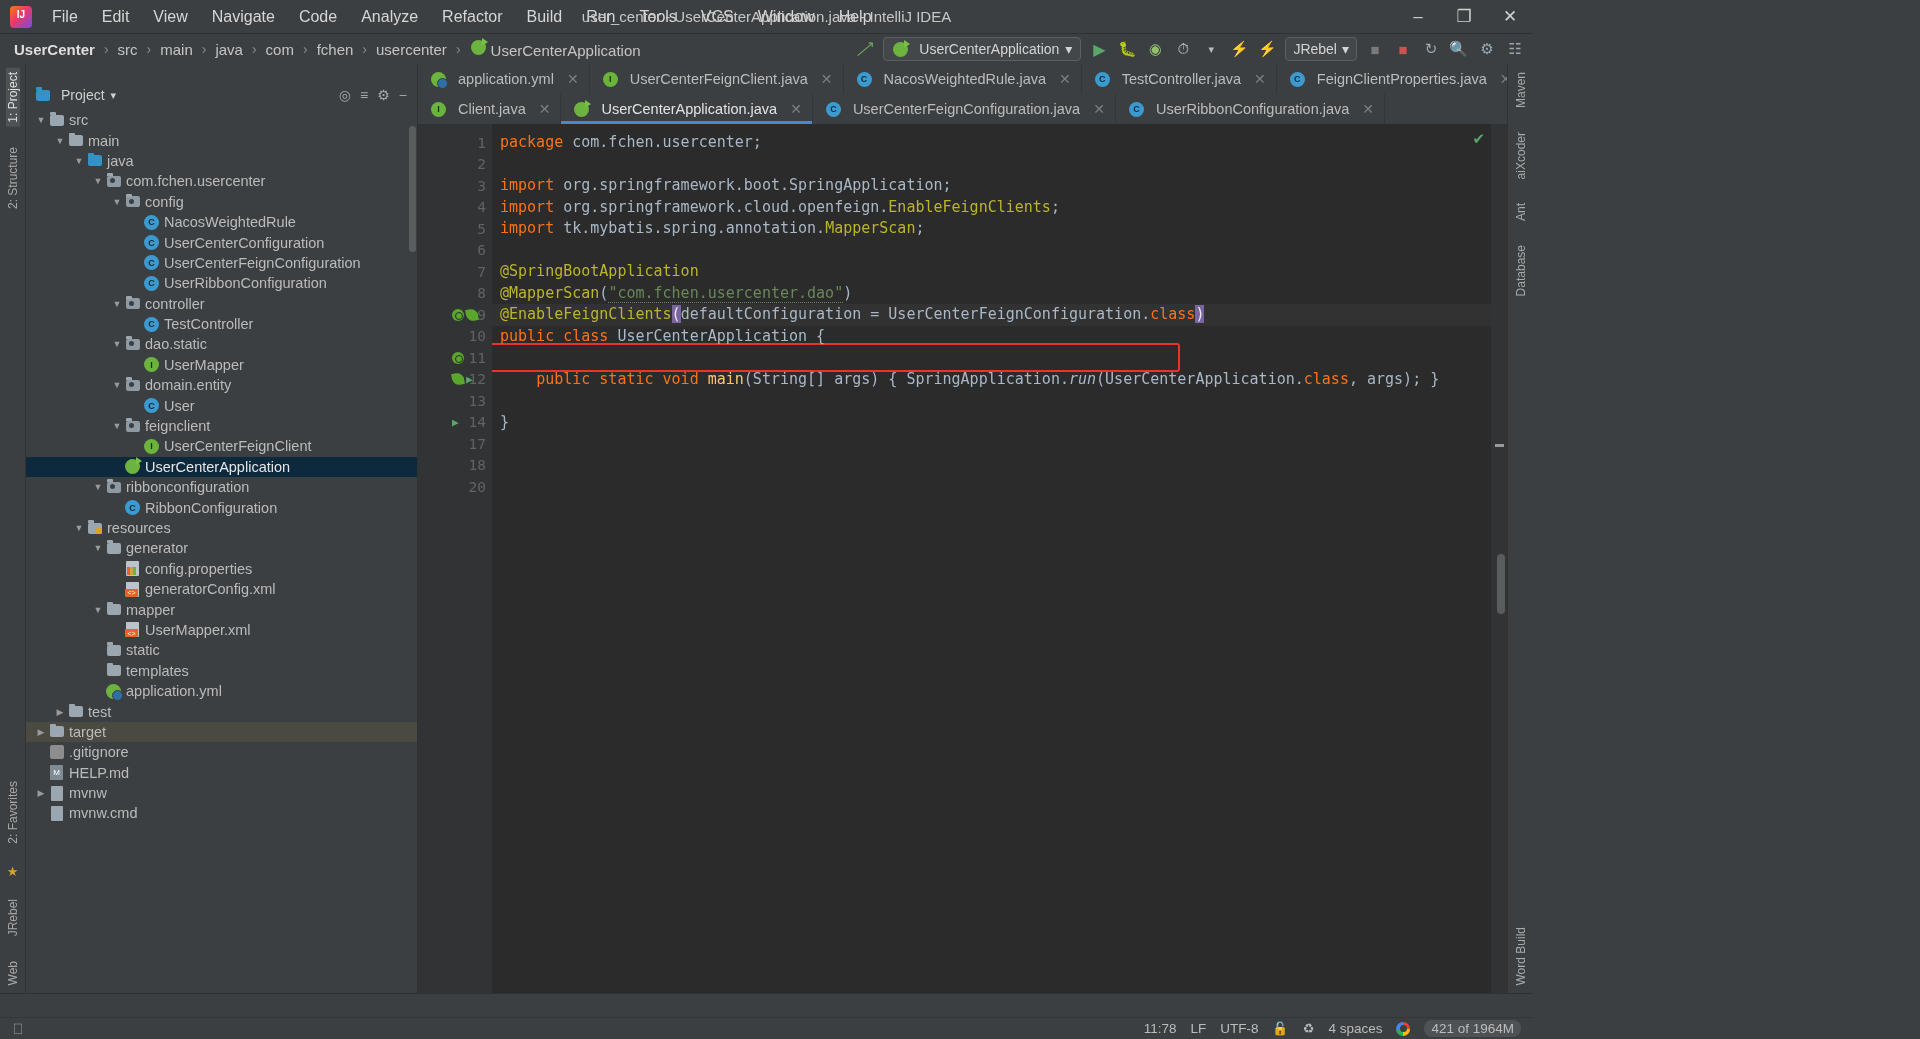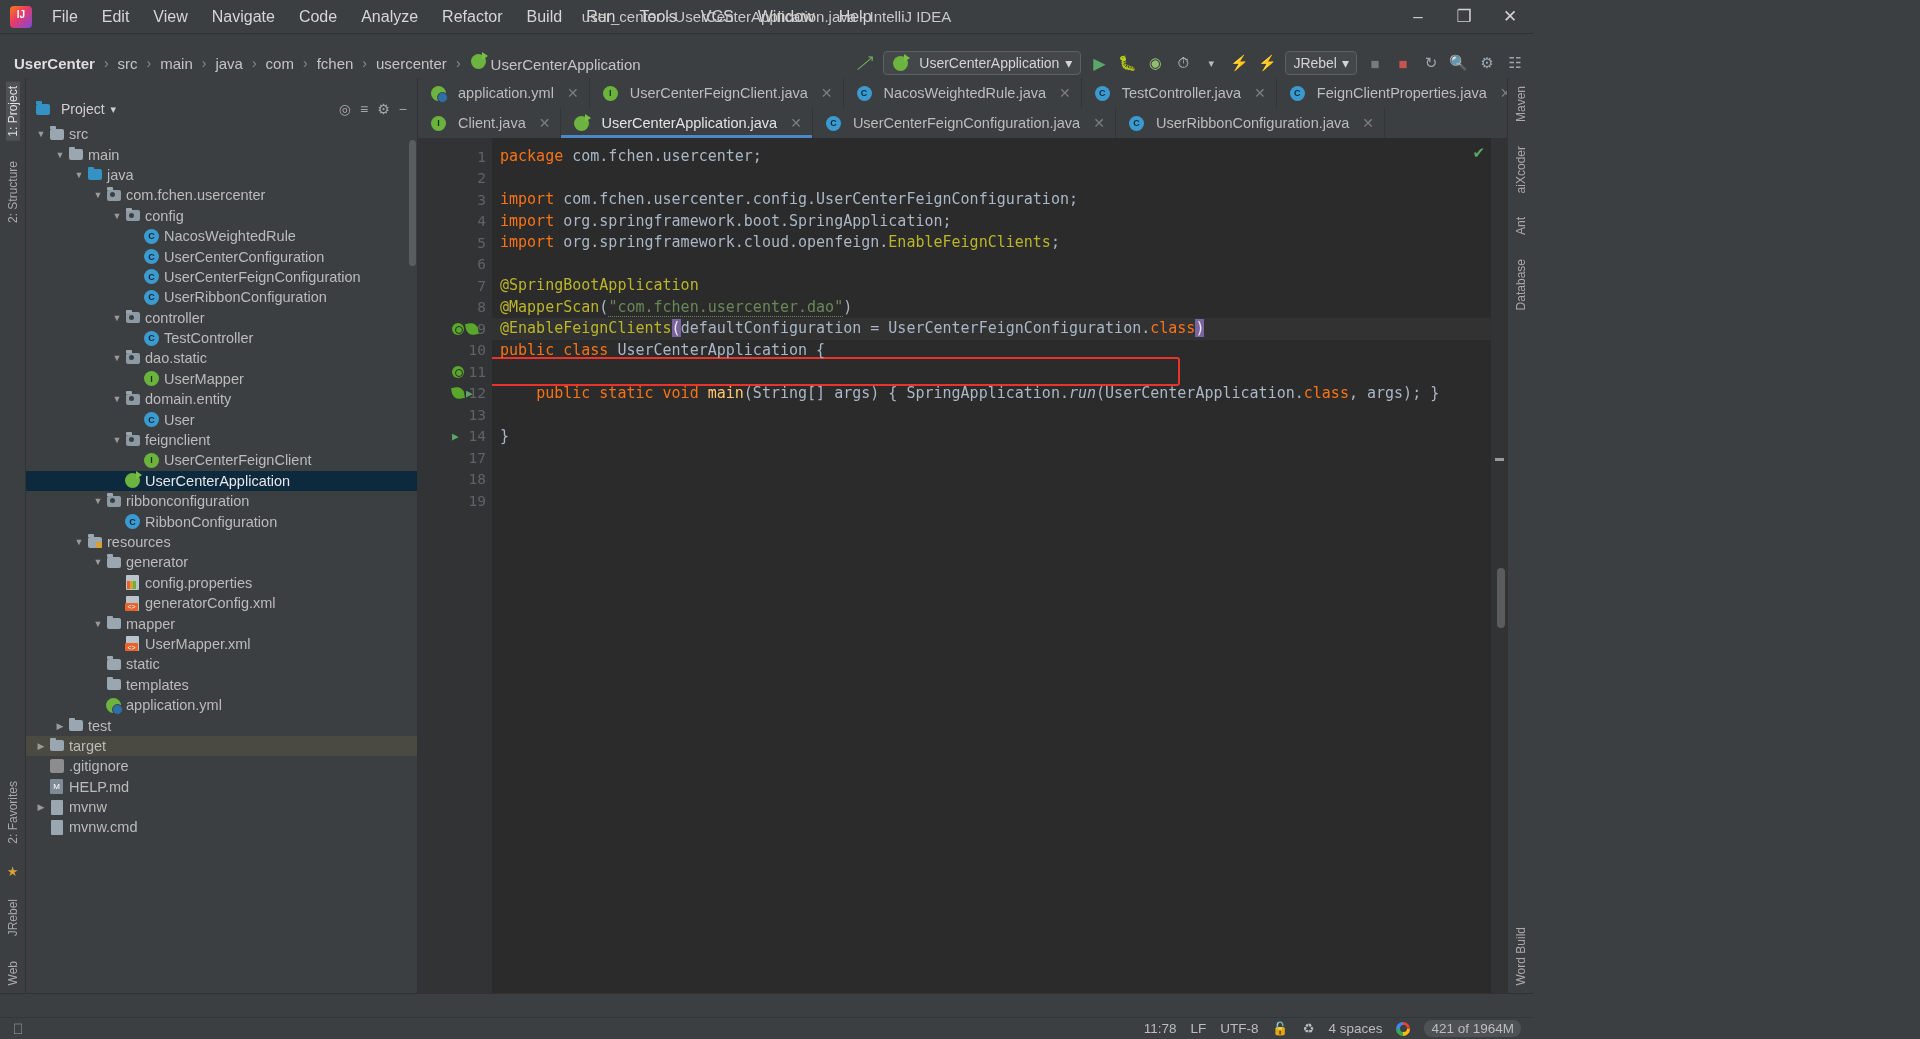--- a/index.html
+++ b/index.html
@@ -38,21 +38,21 @@
   }
   .win-buttons { margin-left: auto; display: flex; align-items: center; z-index: 3; }
   .win-btn {
     width: 46px; height: 32px; display: flex; align-items: center; justify-content: center;
     font-size: 17px; color: #cfcfcf;
   }
 
   
   .navbar {
     height: 30px; flex: 0 0 30px; background: #3c3f41; display: flex; align-items: center;
-    padding-left: 8px; position: relative; margin-top: 14px;
+    padding-left: 8px; position: relative;
   }
   .crumbs { display: flex; align-items: center; font-size: 15px; }
   .crumb { color: #c4c4c4; padding: 2px 2px; white-space: nowrap; }
   .crumb.bold { font-weight: bold; color: #dedede; padding-left: 6px; }
   .crumb-sep { color: #8a8a8a; margin: 0 7px; font-size: 14px; }
   .crumb .sb-icon { margin-right: 4px; }
   .nav-right { margin-left: auto; display: flex; align-items: center; gap: 8px; padding-right: 8px; }
   .arrow-back { color: #6ca35e; font-size: 19px; transform: rotate(-40deg); display:inline-block; }
   .run-config {
     display: flex; align-items: center; gap: 6px; height: 24px; padding: 0 8px;
@@ -736,30 +736,30 @@
               <span>14</span>
               <span class="fold">−</span>
             </div>
             <div class="gl">
               <span>17</span>
             </div>
             <div class="gl">
               <span>18</span>
             </div>
             <div class="gl">
-              <span>19</span>
+              <span>20</span>
             </div>
           </div>
         <div class="code" id="code">
           <div class="redbox" style="left: -12px; top: 219px; right: 386px; height: 29px; width: 700px;"></div>
         <div class="cl"><span class="k">package</span> com.fchen.usercenter;</div>
             <div class="cl"></div>
-            <div class="cl"><span class="k">import</span> com.fchen.usercenter.config.UserCenterFeignConfiguration;</div>
             <div class="cl"><span class="k">import</span> org.springframework.boot.SpringApplication;</div>
             <div class="cl"><span class="k">import</span> org.springframework.cloud.openfeign.<span class="an">EnableFeignClients</span>;</div>
+            <div class="cl"><span class="k">import</span> tk.mybatis.spring.annotation.<span class="an">MapperScan</span>;</div>
             <div class="cl"></div>
             <div class="cl"><span class="an">@SpringBootApplication</span></div>
             <div class="cl"><span class="an">@MapperScan</span>(<span class="s hl-underline">"com.fchen.usercenter.dao"</span>)</div>
             <div class="cl caretline"><span class="an">@EnableFeignClients</span><span class="brace-hl">(</span>defaultConfiguration = UserCenterFeignConfiguration.<span class="k">class</span><span class="brace-hl">)</span></div>
             <div class="cl"><span class="k">public class</span> UserCenterApplication {</div>
             <div class="cl"></div>
             <div class="cl">    <span class="k">public static void</span> <span class="fn">main</span>(String[] args) { SpringApplication.<span class="st">run</span>(UserCenterApplication.<span class="k">class</span>, args); }</div>
             <div class="cl"></div>
             <div class="cl">}</div>
             <div class="cl"></div>

